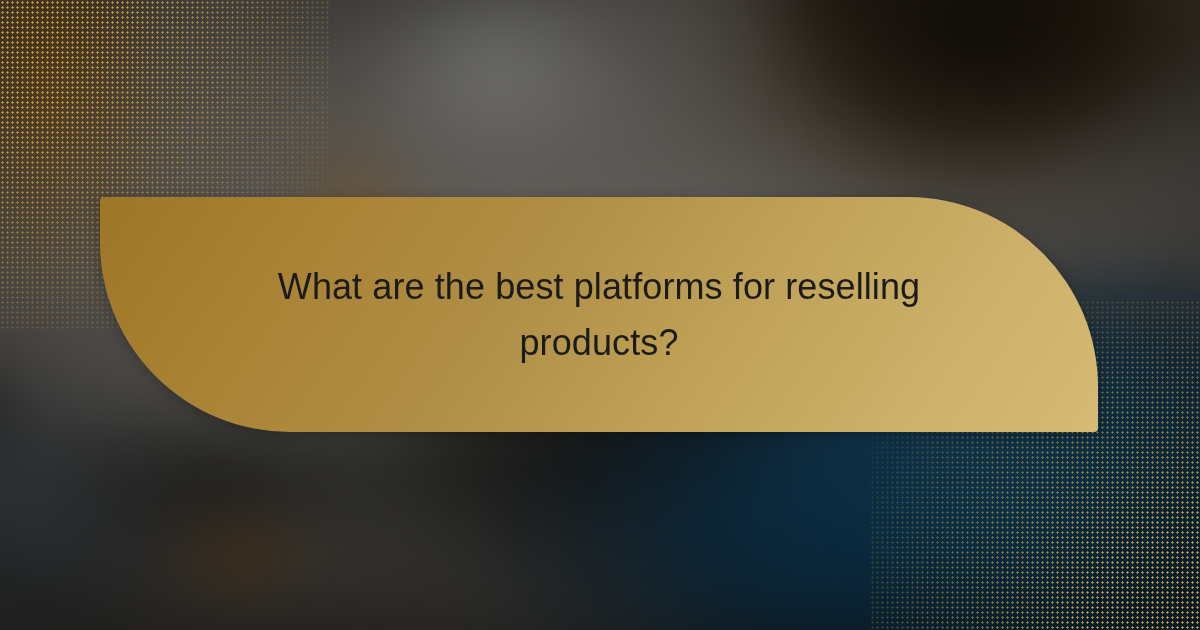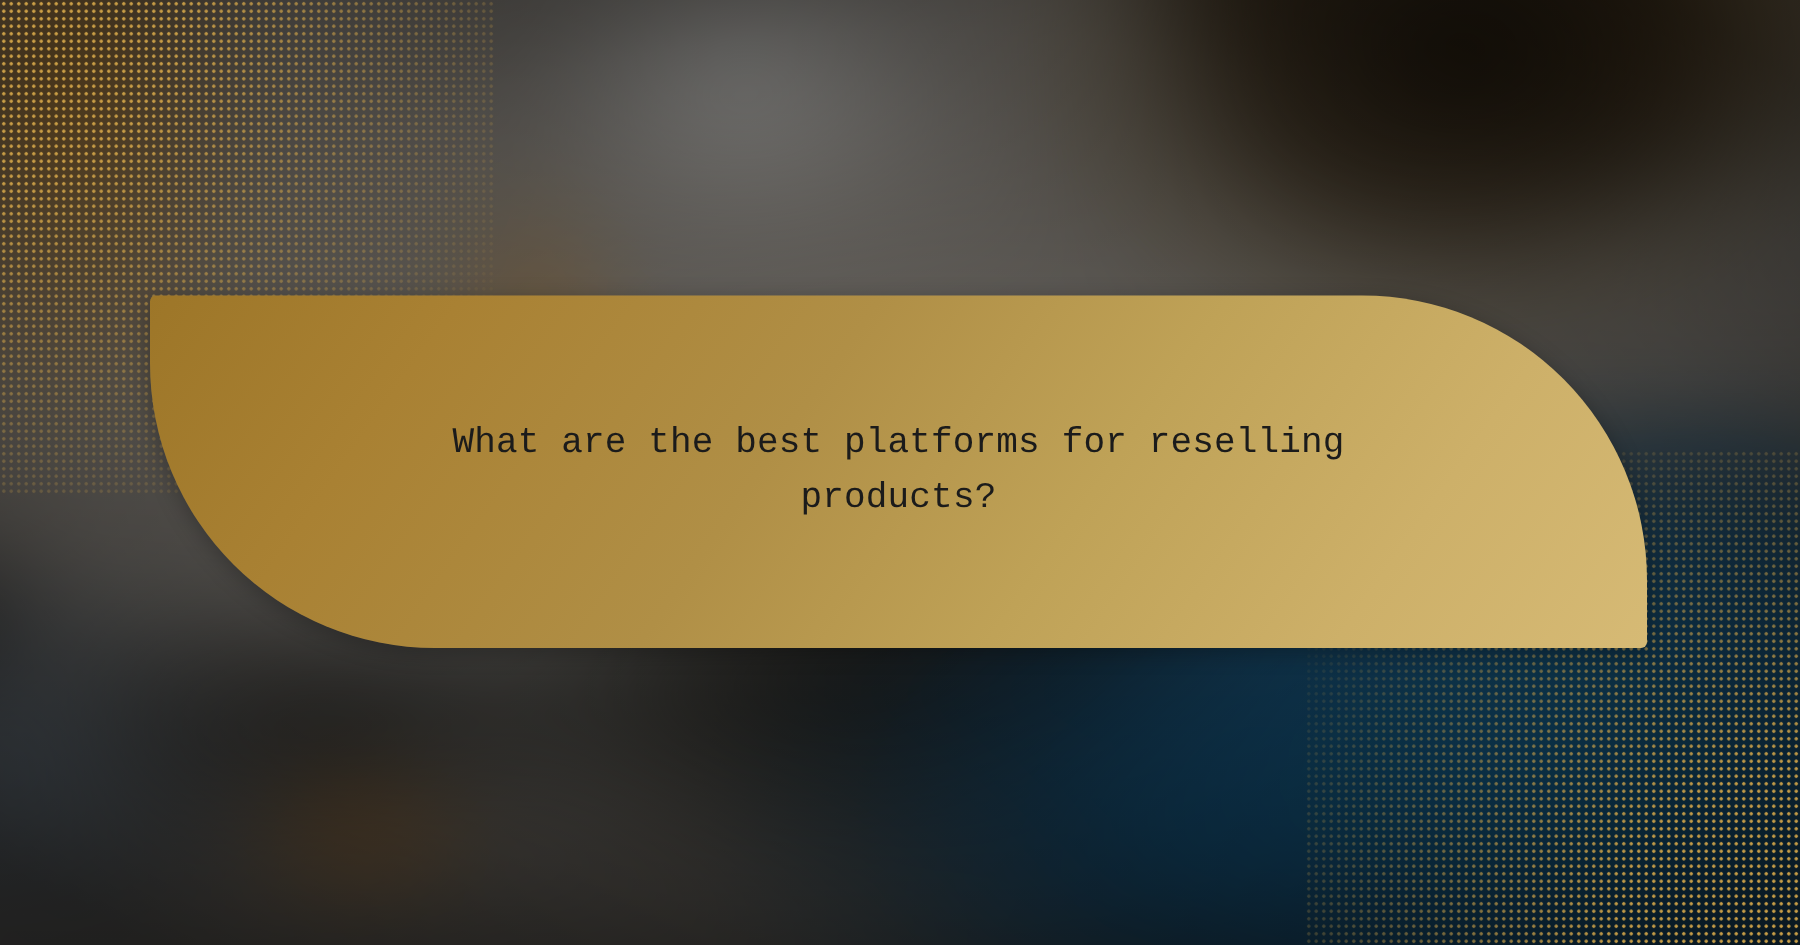--- a/index.html
+++ b/index.html
@@ -98,22 +98,22 @@
 
   .banner-inner {
     position:absolute; inset:0;
     display:flex;
     align-items:center;
     justify-content:center;
     padding:10px 150px 10px 150px;
   }
 
   .banner-title {
-    font-family:Liberation Mono, monospace;
-    font-size:24px;
+    font-family:Liberation Sans, sans-serif;
+    font-size:36px;
     font-weight:400;
     line-height:1.53;
     letter-spacing:.1px;
     color:#1b1b1b;
     text-align:center;
     max-width:700px;
   }
 </style>
 </head>
 <body>

